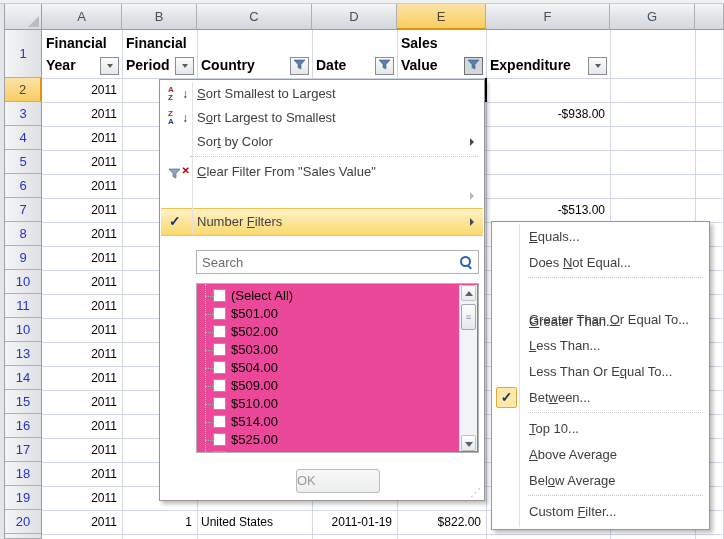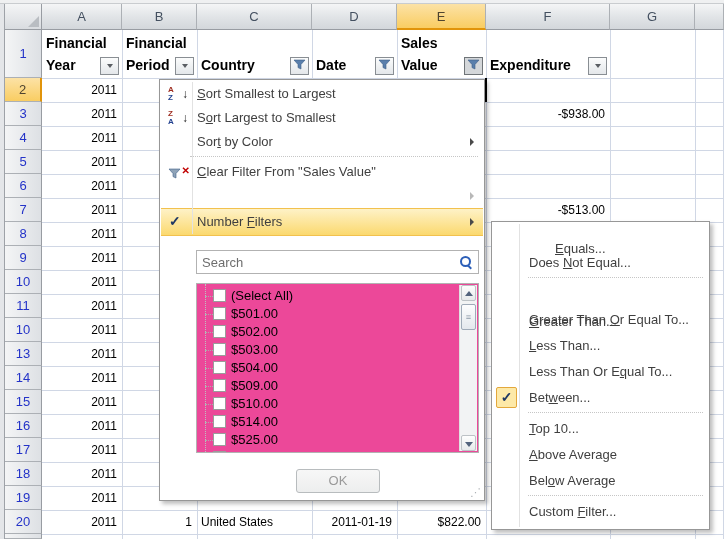--- a/index.html
+++ b/index.html
@@ -79,21 +79,21 @@
   
   .sbar{position:absolute;right:1px;top:1px;width:17px;height:166px;background:#F2F3F4;border-left:1px solid #E0E0E0;}
   .sbtn{position:absolute;left:1px;width:15px;height:16px;box-sizing:border-box;border:1px solid #BDC2C6;border-radius:2px;
     background:linear-gradient(#FEFEFE,#E7E9EB);text-align:center;}
   .sbtn .tri-up{margin:5px auto 0;width:0;height:0;border-bottom:5px solid #53637D;border-left:4px solid transparent;border-right:4px solid transparent;}
   .sbtn .tri-dn{margin:6px auto 0;width:0;height:0;border-top:5px solid #53637D;border-left:4px solid transparent;border-right:4px solid transparent;}
   .sthumb{position:absolute;left:1px;top:19px;width:15px;height:26px;box-sizing:border-box;border:1px solid #9FAAB8;border-radius:2px;
     background:linear-gradient(#FDFDFE,#E4E8ED);color:#8B98A8;font-size:9px;line-height:24px;text-align:center;letter-spacing:0;}
   
   .btn{position:absolute;top:389px;width:84px;height:24px;box-sizing:border-box;border-radius:3px;
-    font:13px "Liberation Sans",sans-serif;text-align:center;line-height:22px;}
+    font:13px "Liberation Sans",sans-serif;line-height:22px;}
   #okbtn{left:136px;border:1px solid #B8BCBE;background:linear-gradient(#F7F7F7,#EDEEEE);color:#9A9A9A;}
   #cancelbtn{left:234px;border:1px solid #707376;background:linear-gradient(#FDFDFD,#DCDDDE);color:#000;}
   .grip{position:absolute;right:3px;bottom:2px;color:#AEB2B6;font-size:11px;line-height:11px;}
   u{text-decoration:underline;}
 </style>
 </head>
 <body>
 
 <div id="app">
   <div class="top-strip"></div>
@@ -333,21 +333,21 @@
           </div>
       </div>
     </div>
     <div class="btn" id="okbtn">OK</div>
     <div class="grip">⋰</div>
   </div>
 
   <div id="submenu" class="pane" style="left:491px;top:221px;width:219px;height:309px;">
     <div class="gline" style="left:27px;top:2px;bottom:2px;"></div>
     <div id="smitems">
-        <div class="mitem" style="top: 14px; height: 26px; line-height: 26px; margin-left: 26px;">
+        <div class="mitem" style="top: 2px; height: 26px; line-height: 26px;">
           <span class="txt"><u>E</u>quals...</span>
         </div>
         <div class="mitem" style="top: 28px; height: 26px; line-height: 26px;">
           <span class="txt">Does <u>N</u>ot Equal...</span>
         </div>
         <div class="msep" style="top: 55px;"></div>
         <div class="mitem" style="top: 59px; height: 26px; line-height: 26px; margin-top: 28px;">
           <span class="txt"><u>G</u>reater Than...</span>
         </div>
         <div class="mitem" style="top: 85px; height: 26px; line-height: 26px;">

